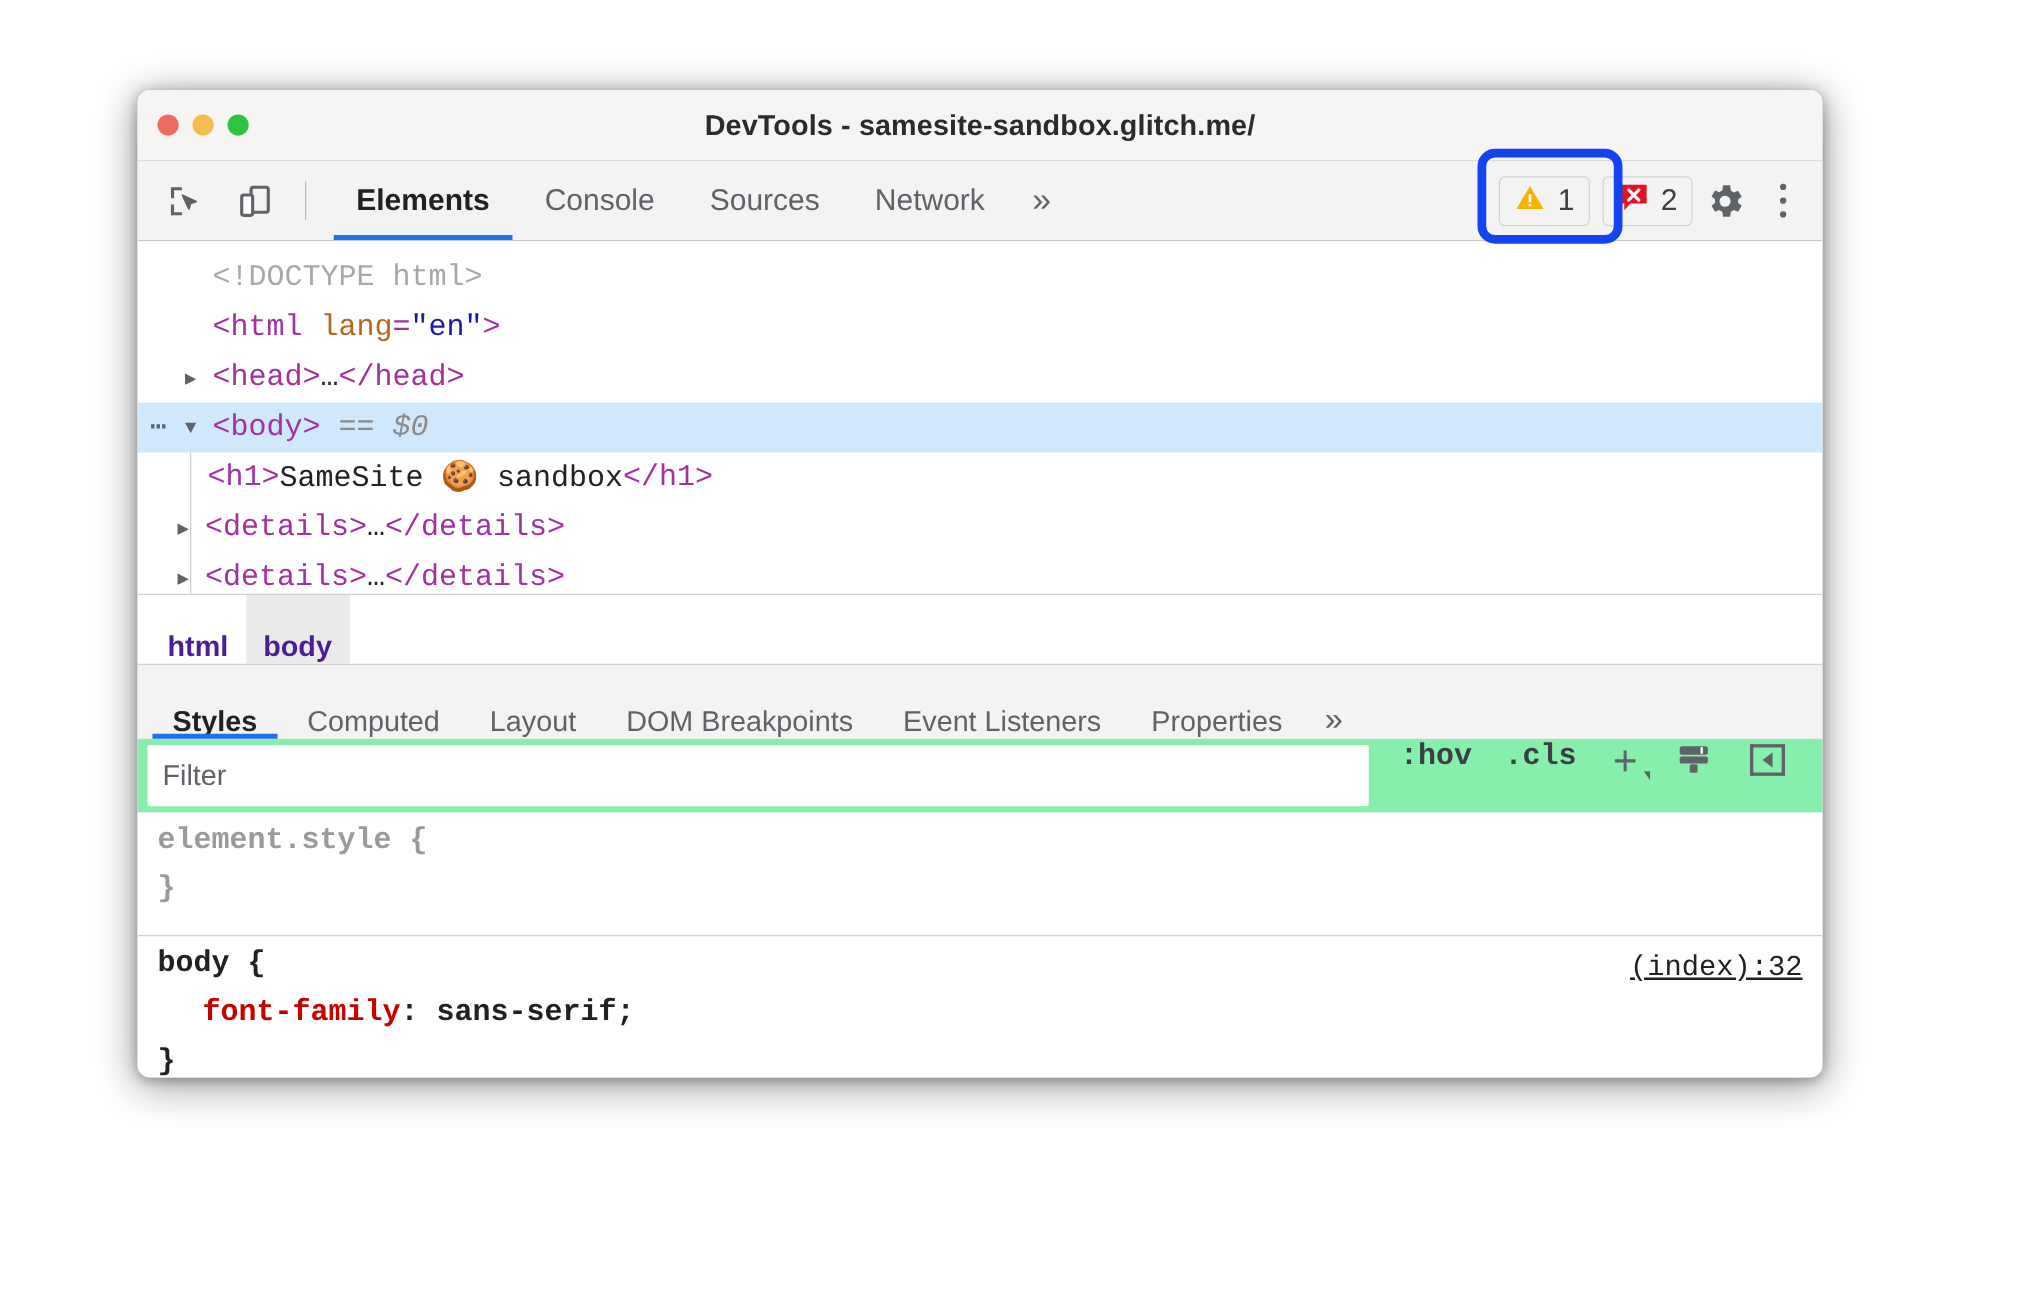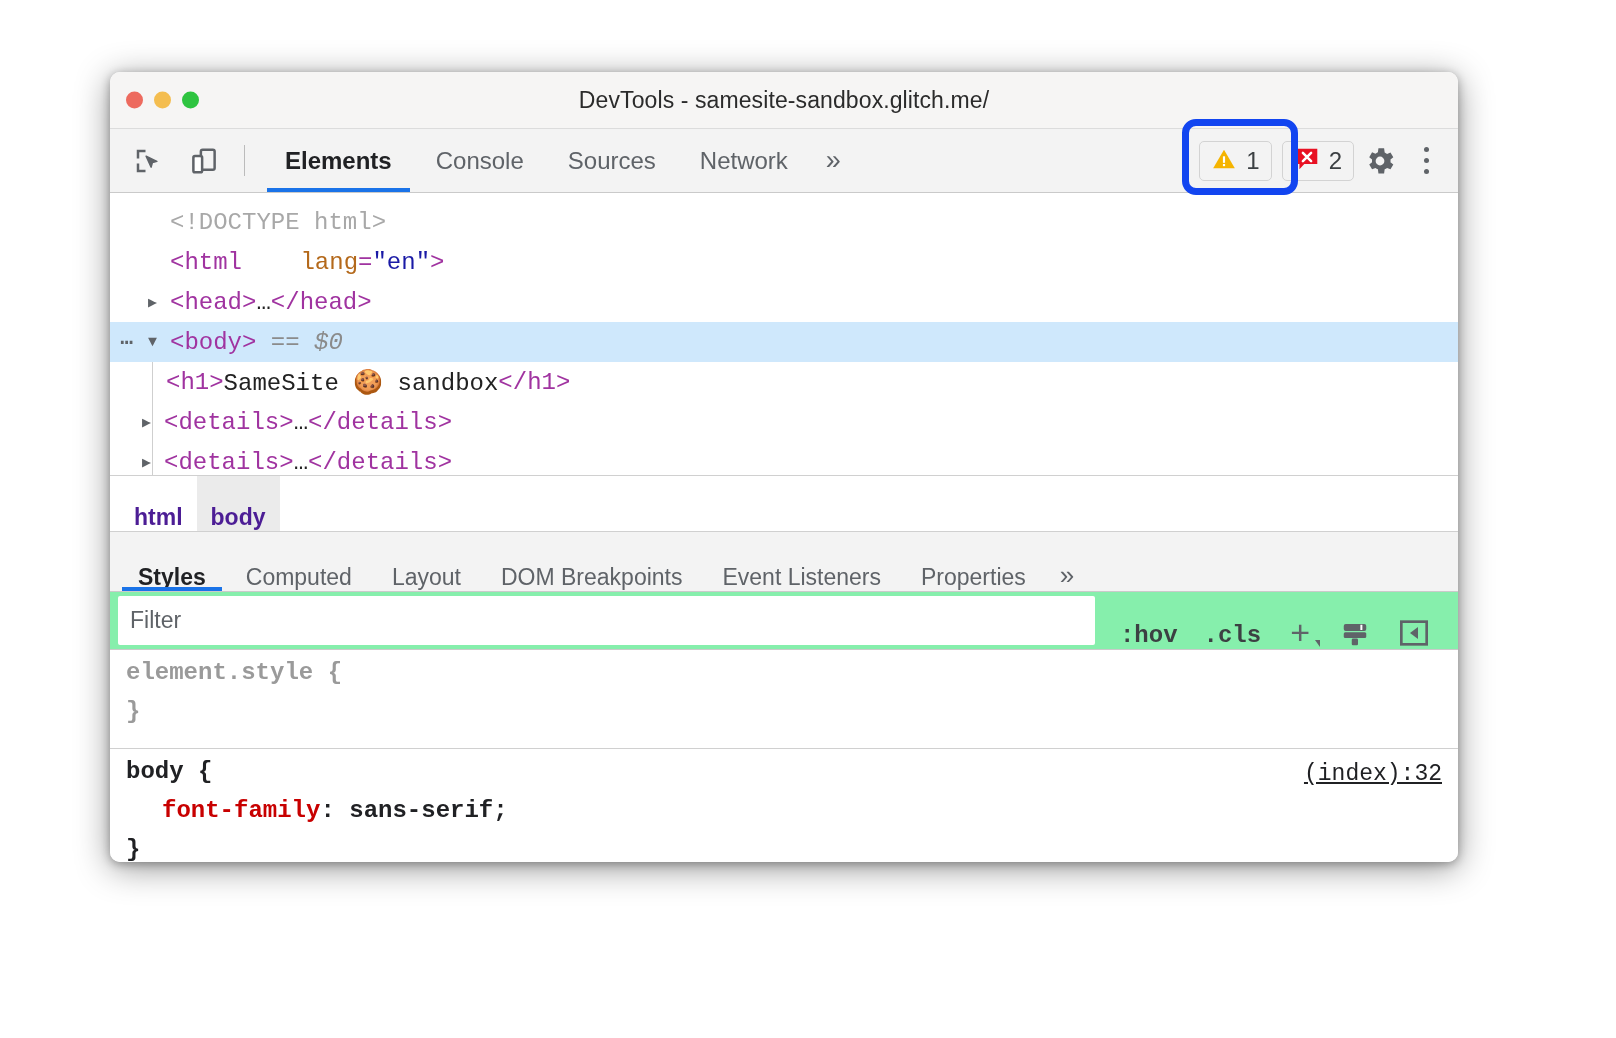--- a/index.html
+++ b/index.html
@@ -59,21 +59,21 @@
     height: 17px;
     border-radius: 50%;
   }
   .light.red    { background: #ed6a5e; }
   .light.yellow { background: #f4bd4f; }
   .light.green  { background: #2ec440; }
   .window-title {
     width: 100%;
     text-align: center;
     font-size: 23px;
-    font-weight: normal;
+    font-weight: bold;
     color: #2b2b2b;
     letter-spacing: 0.1px;
   }
 
   
   .dt-toolbar {
     height: 64px;
     flex: 0 0 64px;
     background: #f3f3f3;
     border-bottom: 1px solid #cacaca;
@@ -222,21 +222,21 @@
     width: 22px;
     flex: 0 0 22px;
     color: #5f6368;
     font-size: 15px;
     display: flex;
     align-items: center;
   }
   .indent-1 { padding-left: 32px; }
   .indent-2 { padding-left: 56px; }
   .tag   { color: #a033a0; }
-  .attr  { color: #b4691b; margin-left: 44px; }
+  .attr  { color: #b4691b; }
   .val   { color: #1a1aa6; }
   .doctype { color: #a8a8a8; }
   .text-node { color: #222222; }
   .dollar { color: #8b8b8b; font-style: italic; }
   .eq { color: #8b8b8b; }
   .child-guide {
     position: absolute;
     left: 42px;
     top: 0;
     bottom: 0;
@@ -314,21 +314,21 @@
     margin: 4px 0 4px 8px;
     padding: 0 12px;
     font-size: 23px;
     color: #3c4043;
     font-family: "Liberation Sans", sans-serif;
     border-radius: 2px;
   }
   .filter-input::placeholder { color: #5f6368; opacity: 1; }
   .filter-actions {
     display: flex;
-    align-items: flex-end;
+    align-items: flex-start;
     gap: 0;
     padding: 0 14px 0 12px;
   }
   .pseudo-btn {
     font-family: "Liberation Mono", monospace;
     font-size: 24px;
     color: #3c4043;
     padding: 0 13px;
     font-weight: bold;
   }

